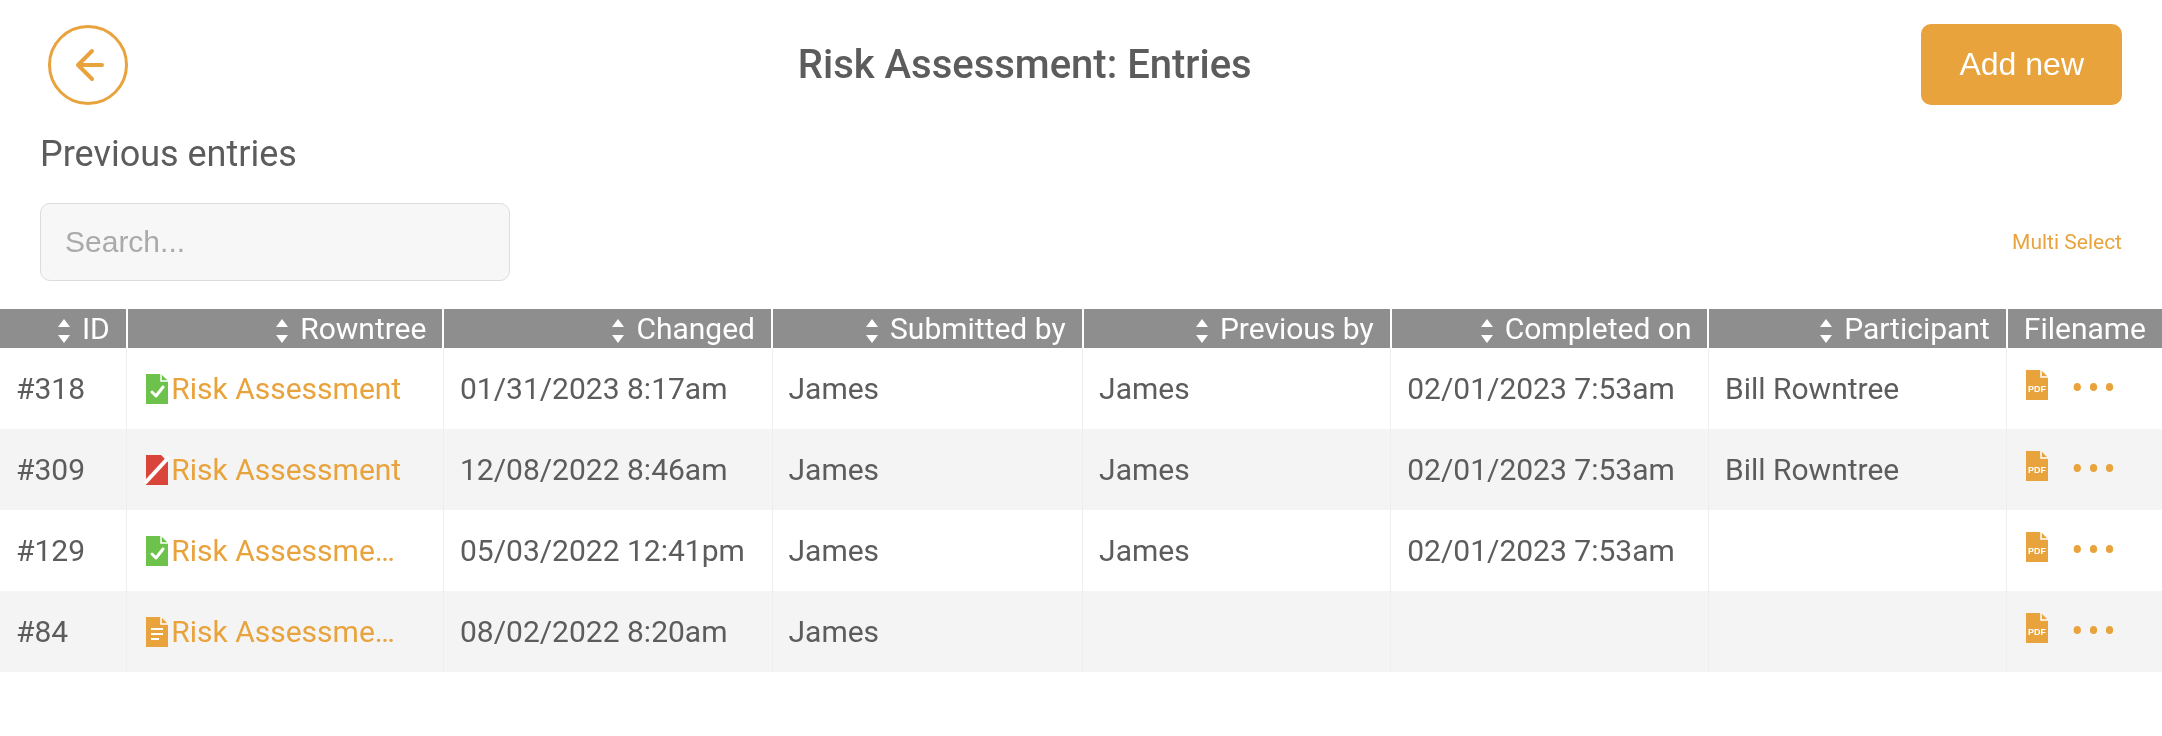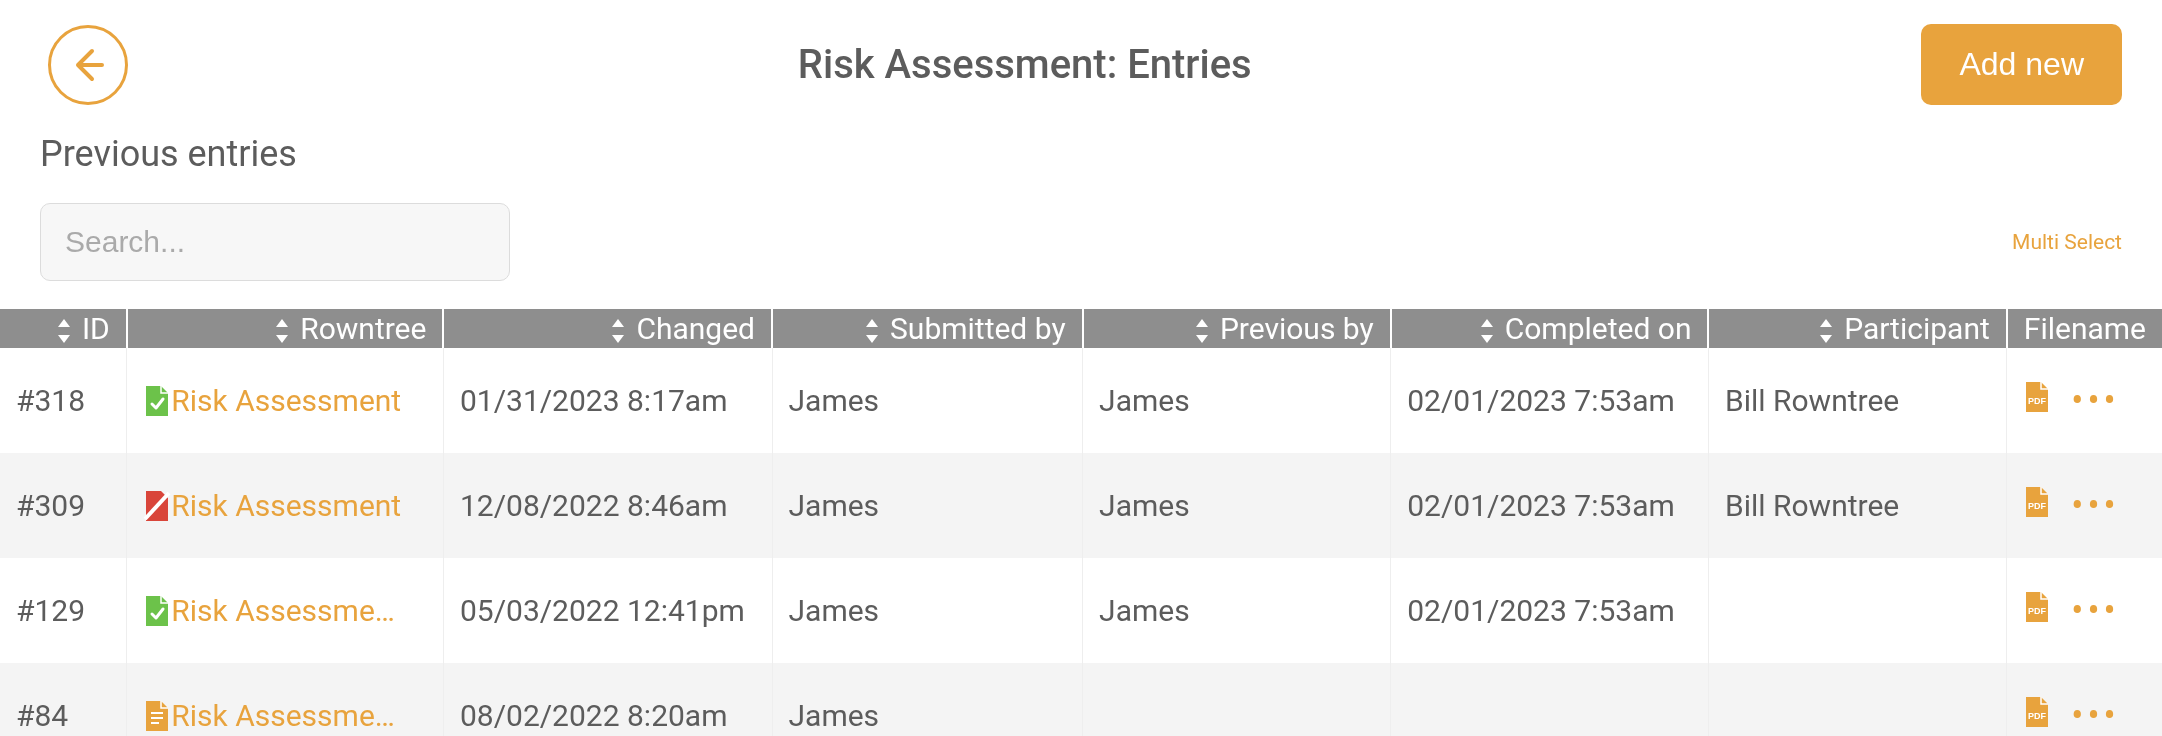--- a/index.html
+++ b/index.html
@@ -89,21 +89,21 @@
   thead th:last-child { border-right: none; }
   .sort-icon {
     display: inline-block;
     width: 20px;
     vertical-align: middle;
     margin-right: 8px;
   }
   tbody td {
     font-size: 30px;
     color: #5c5c5c;
-    padding: 32px 16px;
+    padding: 20px 16px;
     border-right: 1px solid #eee;
     white-space: nowrap;
     overflow: hidden;
     text-overflow: ellipsis;
   }
   tbody td:last-child { border-right: none; }
   tbody tr:nth-child(even) { background: #f4f4f4; }
   .col-id { width: 130px; }
   .col-filename { width: 320px; max-width: 320px; }
   .col-changed { width: 330px; }

